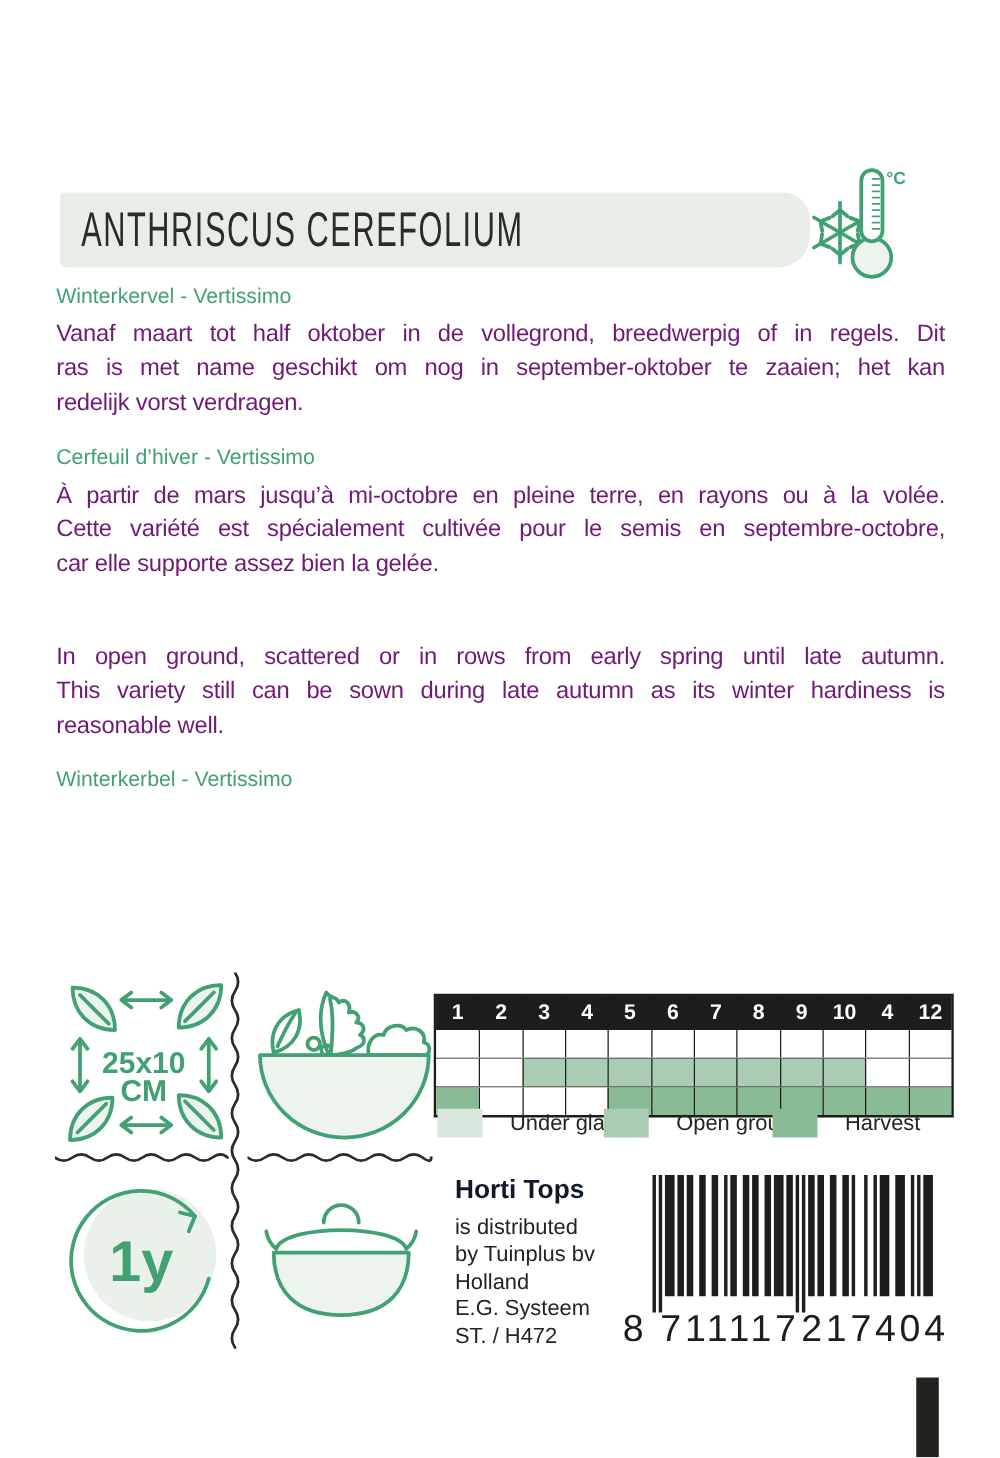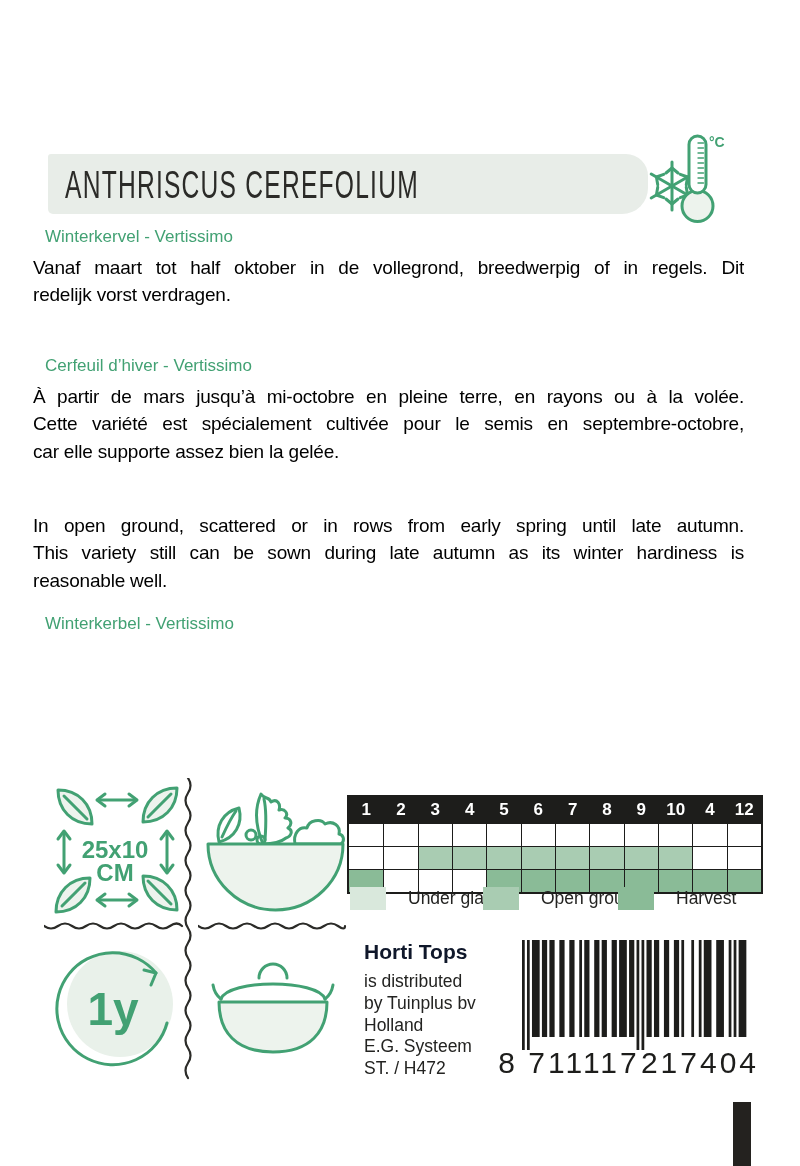--- a/index.html
+++ b/index.html
@@ -6,22 +6,22 @@
   .page{position:relative;width:800px;height:1166px;background:#ffffff;overflow:hidden;
         font-family:"Liberation Sans",sans-serif;color:#232321;}
   
   .banner{position:absolute;left:48px;top:154px;width:600px;height:60px;background:#e8ede8;
           border-radius:3px 22px 26px 5px;}
   .banner-title{position:absolute;left:17px;top:14px;font-size:30px;font-weight:400;color:#2b2b28;
           letter-spacing:1.5px;transform:scaleY(1.3) scaleX(0.82);transform-origin:left center;white-space:nowrap;}
   .frost{position:absolute;left:648px;top:130px;}
   
   .sec-heading{position:absolute;left:45px;width:711px;font-size:17px;font-weight:normal;color:#42a173;}
-  .sec-body{position:absolute;left:33px;width:711px;font-size:19px;line-height:27.4px;
-            letter-spacing:-0.2px;color:#000000;}
+  .sec-body{position:absolute;left:45px;width:711px;font-size:19px;line-height:27.4px;
+            letter-spacing:-0.2px;color:#701a75;}
   .body-line{text-align:justify;text-align-last:justify;height:27.4px;overflow:hidden;white-space:nowrap;}
   .body-line:last-child{text-align-last:auto;white-space:normal;}
   
   .abs{position:absolute;}
   .icon-stroke{stroke:#42a173;fill:none;stroke-width:3;stroke-linecap:round;stroke-linejoin:round;}
   .icon-fill{fill:#edf3ed;}
   .wavy{stroke:#2b2b28;stroke-width:2.2;fill:none;stroke-linecap:round;}
   
   .calendar{position:absolute;left:347px;top:795px;width:416px;border:2.5px solid #1d1d1b;box-sizing:border-box;}
   .cal-row{display:grid;grid-template-columns:repeat(12,1fr);height:22px;border-bottom:1.5px solid #1d1d1b;}
@@ -85,20 +85,21 @@
           <line x1="50" y1="48" x2="55.5" y2="48"></line>
         <line x1="50" y1="53" x2="55.5" y2="53"></line>
       </g>
     </g>
     <text class="green-label" x="61" y="17" font-size="14">°C</text>
   </svg>
 
   <div class="sec-heading" style="top:227px">Winterkervel - Vertissimo</div>
   <div class="sec-body" style="top:254px">
       <div class="body-line">Vanaf maart tot half oktober in de vollegrond, breedwerpig of in regels. Dit</div>
+      <div class="body-line">ras is met name geschikt om nog in september-oktober te zaaien; het kan</div>
       <div class="body-line">redelijk vorst verdragen.</div>
     </div>
 
   <div class="sec-heading" style="top:356px">Cerfeuil d’hiver - Vertissimo</div>
   <div class="sec-body" style="top:383px">
       <div class="body-line">À partir de mars jusqu’à mi-octobre en pleine terre, en rayons ou à la volée.</div>
       <div class="body-line">Cette variété est spécialement cultivée pour le semis en septembre-octobre,</div>
       <div class="body-line">car elle supporte assez bien la gelée.</div>
     </div>
 

